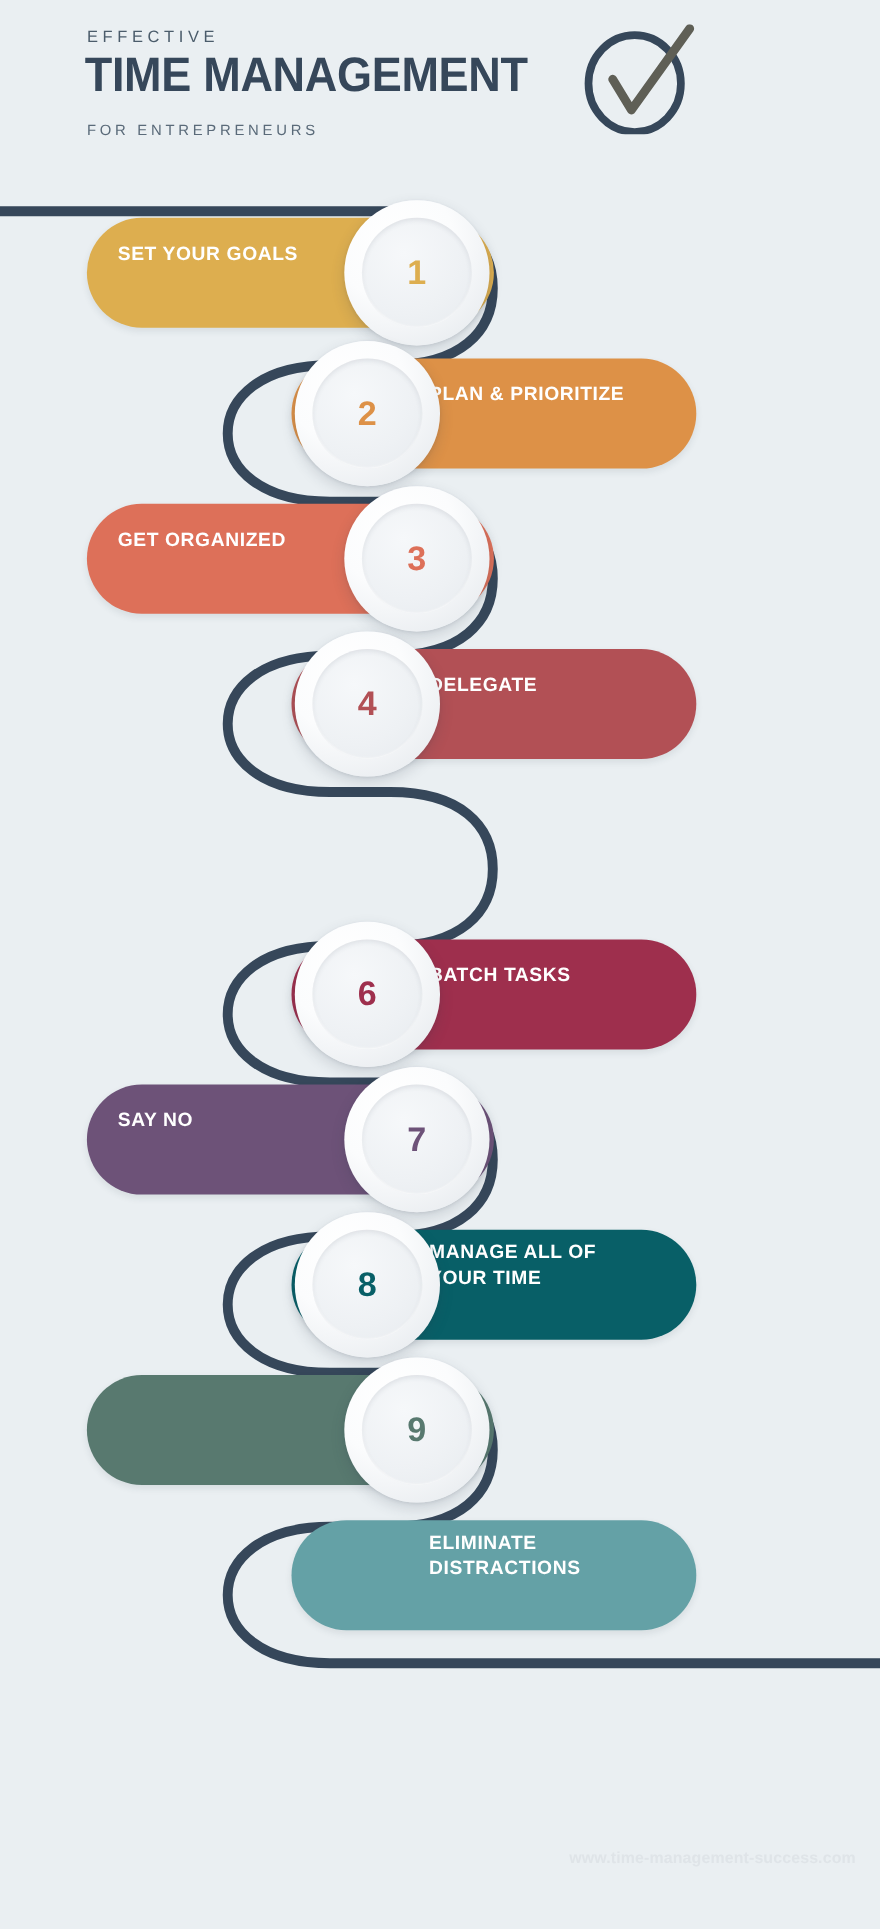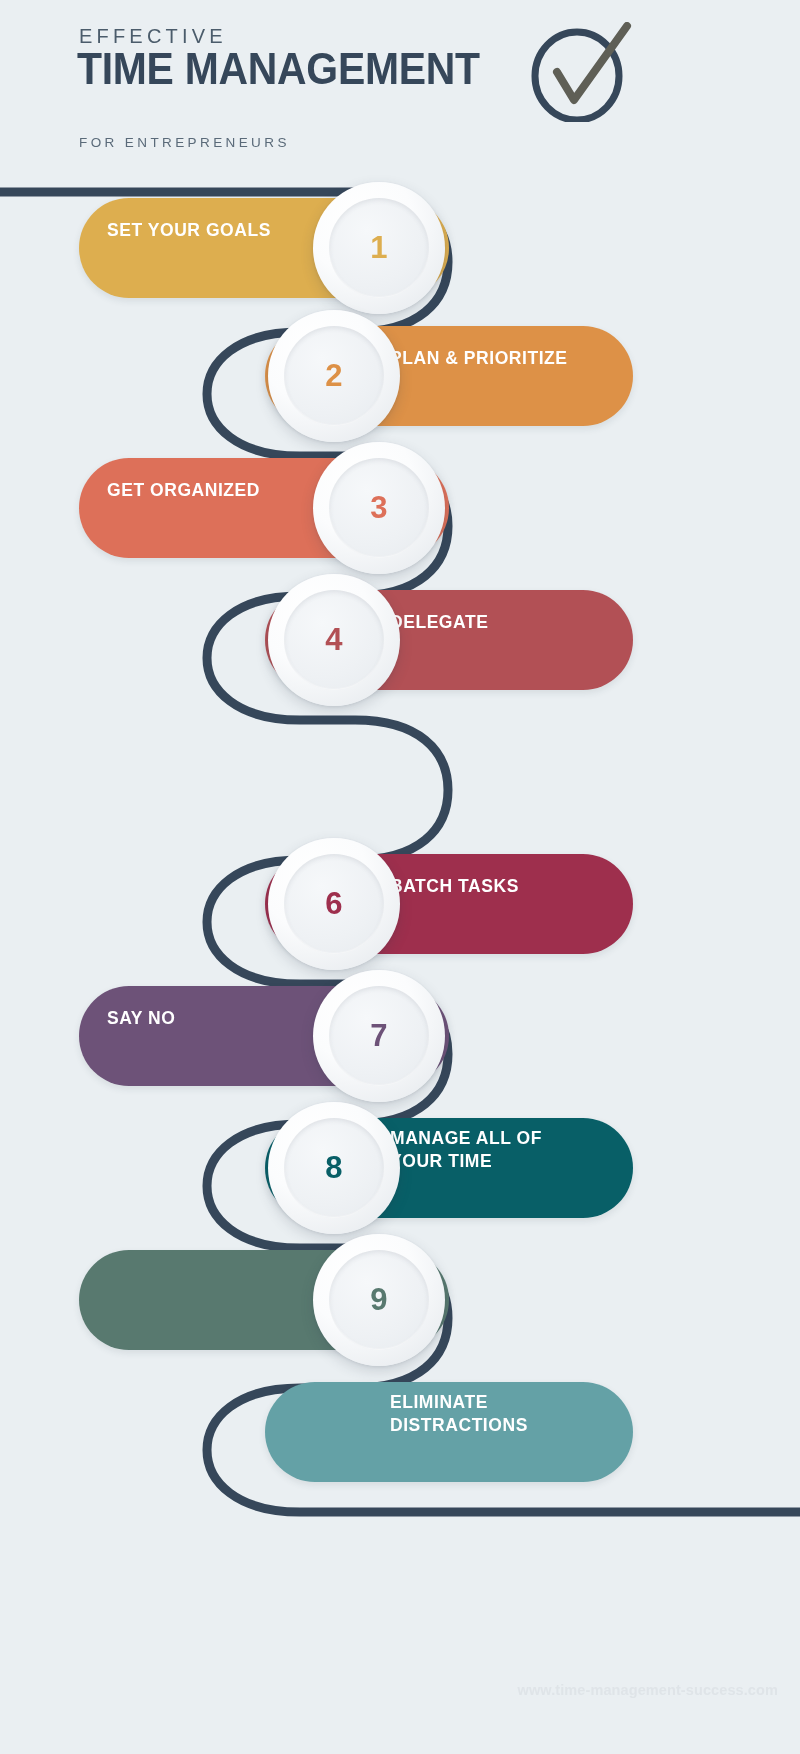--- a/index.html
+++ b/index.html
@@ -10,35 +10,34 @@
     font-family:"Liberation Sans", sans-serif;
     overflow:hidden;
     position:relative;
   }
   #stage{position:absolute;left:0;top:0;width:800px;height:1754px;}
 
   
   .header{position:absolute;left:0;top:0;width:800px;height:160px;}
   .hdr-eyebrow{
     position:absolute;left:79px;top:25px;
-    font-size:20px;letter-spacing:4.2px;font-weight:400;
+    font-size:15px;letter-spacing:4.2px;font-weight:400;
     color:#4b5c6b;
   }
   .hdr-title{
     position:absolute;left:77px;top:44px;
     font-size:44px;font-weight:700;letter-spacing:-0.3px;
     color:#36475a;
     transform:scaleX(0.93);transform-origin:left center;
     white-space:nowrap;
   }
   .hdr-sub{
     position:absolute;left:79px;top:111px;
     font-size:13.5px;letter-spacing:3.4px;font-weight:400;
     color:#5a6a79;
-    margin-top:24px;
   }
   .hdr-mark{position:absolute;left:527px;top:22px;width:108px;height:100px;}
 
   
   .ribbon{position:absolute;left:0;top:0;width:800px;height:1754px;pointer-events:none;}
 
   
   .row{position:absolute;height:136px;}
   .pill{
     position:absolute;top:18px;height:100px;border-radius:50px;

